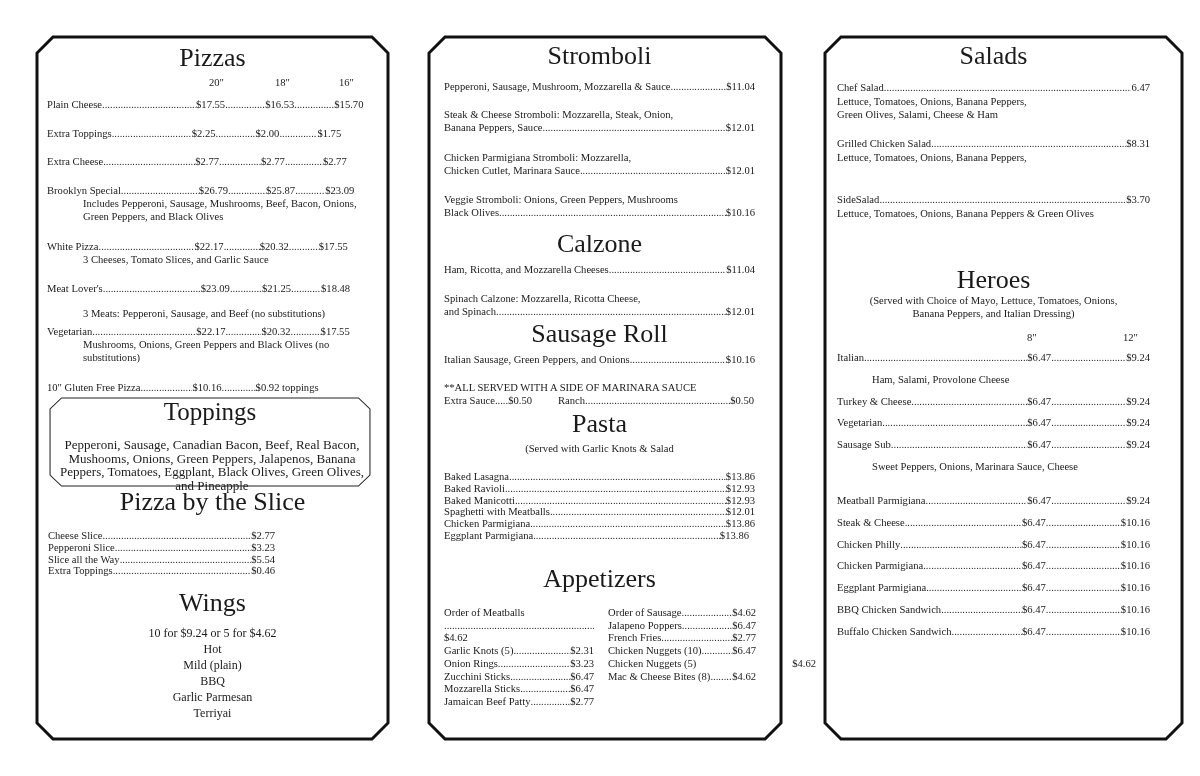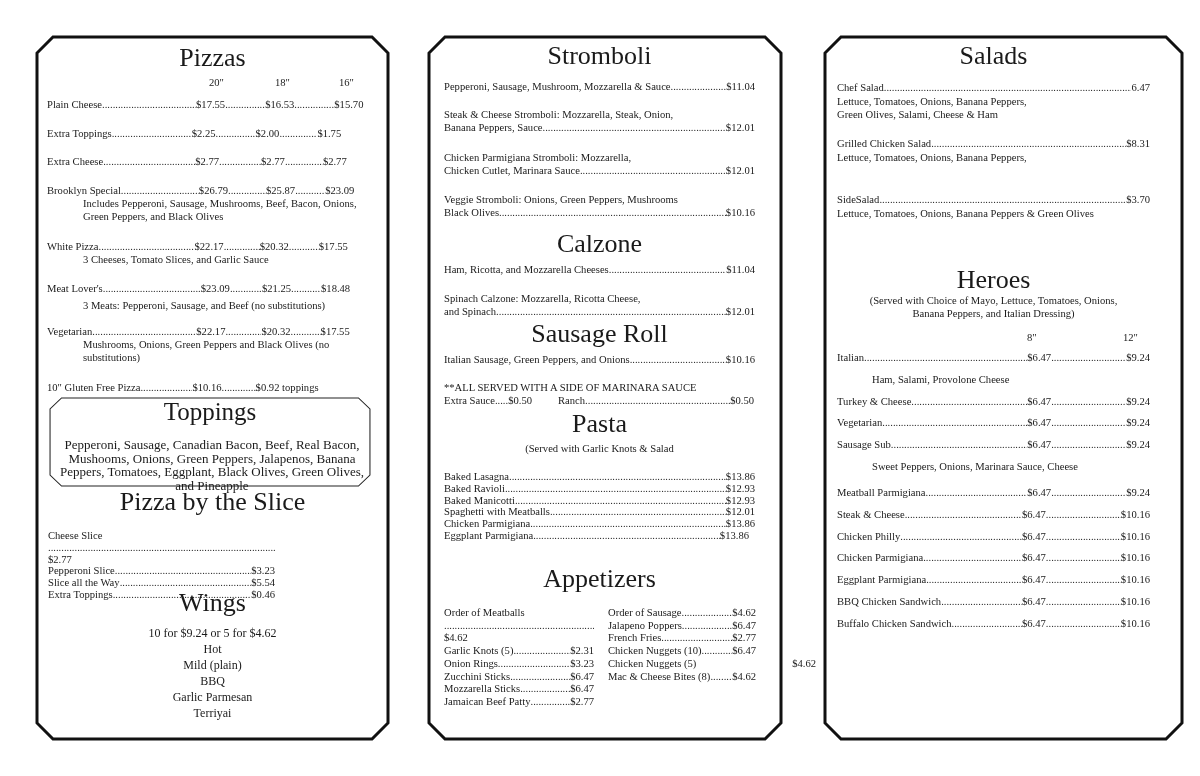--- a/index.html
+++ b/index.html
@@ -84,21 +84,21 @@
 
     <div class="abs row" style="top:247px;">
       <span class="name">Meat Lover's</span>
         <span class="dots" style="max-width:98px"></span>
         <span class="price">$23.09</span>
         <span class="dots" style="max-width:32px"></span>
         <span class="price">$21.25</span>
         <span class="dots" style="max-width:30px"></span>
         <span class="price">$18.48</span>
     </div>
-    <div class="abs desc" style="top:264px;left:36px;">3 Meats:  Pepperoni, Sausage, and Beef (no substitutions)</div>
+    <div class="abs desc" style="top:272px;left:36px;">3 Meats:  Pepperoni, Sausage, and Beef (no substitutions)</div>
 
     <div class="abs row" style="top:290px;">
       <span class="name">Vegetarian</span>
         <span class="dots" style="max-width:104px"></span>
         <span class="price">$22.17</span>
         <span class="dots" style="max-width:36px"></span>
         <span class="price">$20.32</span>
         <span class="dots" style="max-width:30px"></span>
         <span class="price">$17.55</span>
     </div>
@@ -115,21 +115,21 @@
     <div class="abs" style="top:362px;left:2px;right:7px;height:90px;">
       <svg style="position:absolute;left:0;top:0;width:100%;height:100%;" viewBox="0 0 308 90" preserveAspectRatio="none">
         <polygon points="12,1 296,1 307,12 307,78 296,89 12,89 1,78 1,12" fill="#fff" stroke="#222" stroke-width="1"></polygon>
       </svg>
       <div class="abs h1" style="top:0px;font-size:25px;">Toppings</div>
       <div class="abs center" style="top:41px;left:10px;right:6px;font-size:13px;line-height:13.5px;">Pepperoni, Sausage, Canadian Bacon, Beef, Real Bacon, Mushooms, Onions, Green Peppers, Jalapenos, Banana Peppers, Tomatoes, Eggplant, Black Olives, Green Olives, and Pineapple</div>
     </div>
 
     <div class="abs h1" style="top:452px;">Pizza by the Slice</div>
     <div class="abs" style="top:495px;left:1px;width:227px;">
-      <div class="row" style="line-height:11.8px;flex-direction:column;">
+      <div class="row" style="line-height:11.8px;">
           <span class="name">Cheese Slice</span>
           <span class="dots"></span>
           <span class="price">$2.77</span>
         </div>
       <div class="row" style="line-height:11.8px;">
           <span class="name">Pepperoni Slice</span>
           <span class="dots"></span>
           <span class="price">$3.23</span>
         </div>
       <div class="row" style="line-height:11.8px;">
@@ -391,21 +391,21 @@
           <span class="dots" style="flex:0 0 75px"></span>
           <span class="price">$9.24</span>
         </div>
       <div class="row" style="line-height:13px;margin-bottom:8.8px;">
           <span class="name">Sausage Sub</span>
           <span class="dots"></span>
           <span class="price">$6.47</span>
           <span class="dots" style="flex:0 0 75px"></span>
           <span class="price">$9.24</span>
         </div>
-      <div class="desc" style="padding-left:35px;margin-bottom:13px;">Sweet Peppers, Onions, Marinara Sauce, Cheese</div>
+      <div class="desc" style="padding-left:35px;margin-bottom:21px;">Sweet Peppers, Onions, Marinara Sauce, Cheese</div>
       <div class="row" style="line-height:13px;margin-bottom:8.8px;">
           <span class="name">Meatball Parmigiana</span>
           <span class="dots"></span>
           <span class="price">$6.47</span>
           <span class="dots" style="flex:0 0 75px"></span>
           <span class="price">$9.24</span>
         </div>
       <div class="row" style="line-height:13px;margin-bottom:8.8px;">
           <span class="name">Steak &amp; Cheese</span>
           <span class="dots"></span>

